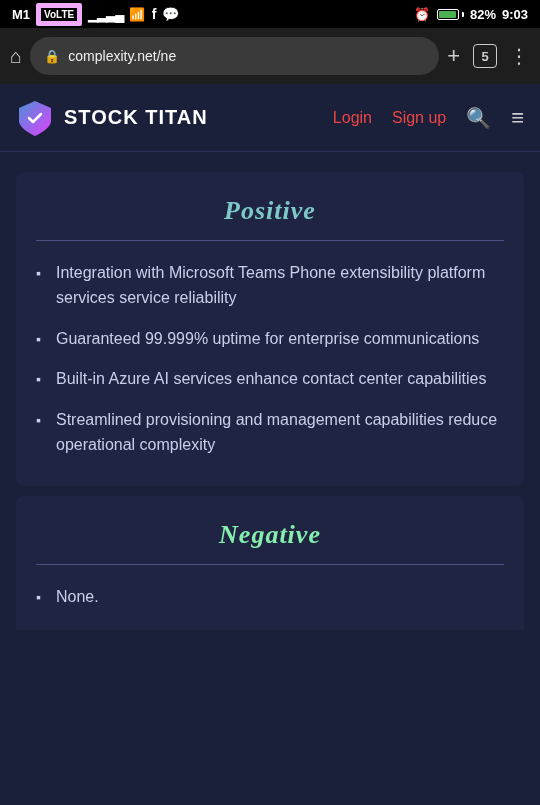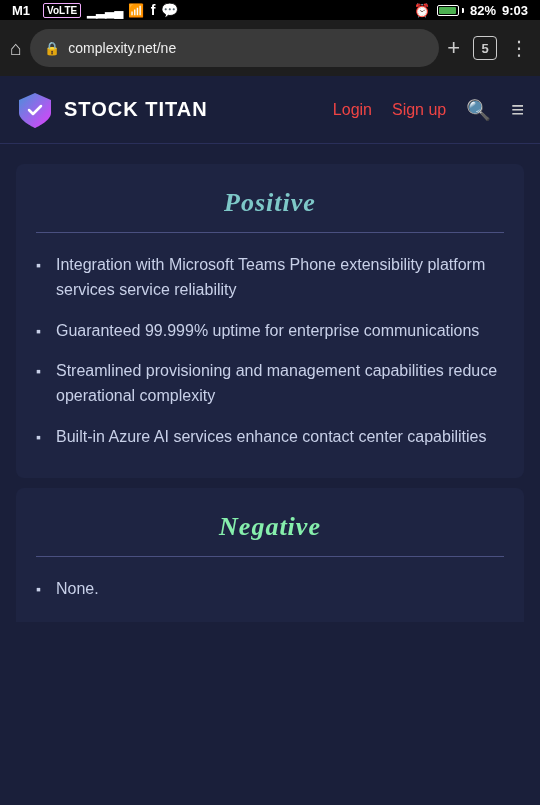--- a/index.html
+++ b/index.html
@@ -13,21 +13,21 @@
     }
 
     
     .status-bar {
       background: #000;
       color: #fff;
       display: flex;
       justify-content: space-between;
       align-items: center;
       padding: 4px 12px;
-      height: 20px;
+      height: 28px;
       font-size: 13px;
       font-weight: 600;
     }
     .status-left { display: flex; align-items: center; gap: 6px; }
     .status-right { display: flex; align-items: center; gap: 6px; }
     .battery-icon {
       display: inline-flex; align-items: center; gap: 2px;
     }
     .battery-body {
       width: 22px; height: 11px;
@@ -192,21 +192,21 @@
       border-radius: 8px 8px 0 0;
       padding-bottom: 20px;
     }
   </style>
 </head>
 <body>
 
 <div class="status-bar">
   <div class="status-left">
     <span>M1</span>
-    <span style="font-size:10px; border:1px solid #f0abfc; padding:1px 3px; border-radius:2px;margin-left:7px;">VoLTE</span>
+    <span style="font-size:10px; border:5px solid #f0abfc; padding:1px 3px; border-radius:2px;">VoLTE</span>
     <span style="letter-spacing:-1px;">▁▂▃▄</span>
     <span>📶</span>
     <span style="font-size:14px;">f</span>
     <span style="font-size:14px;">💬</span>
   </div>
   <div class="status-right">
     <span>⏰</span>
     <div class="battery-icon">
       <div class="battery-body">
         <div class="battery-fill"></div>
@@ -254,22 +254,22 @@
 </div>
 
 <div class="main-content">
 
   <div class="section-card">
     <div class="section-title positive">Positive</div>
     <hr class="section-divider">
     <ul class="bullet-list">
       <li>Integration with Microsoft Teams Phone extensibility platform services service reliability</li>
       <li>Guaranteed 99.999% uptime for enterprise communications</li>
+      <li>Built-in Azure AI services enhance contact center capabilities</li>
       <li>Streamlined provisioning and management capabilities reduce operational complexity</li>
-      <li>Built-in Azure AI services enhance contact center capabilities</li>
     </ul>
   </div>
 
   <div class="section-card negative-card">
     <div class="section-title negative">Negative</div>
     <hr class="section-divider">
     <ul class="bullet-list">
       <li>None.</li>
     </ul>
   </div>

